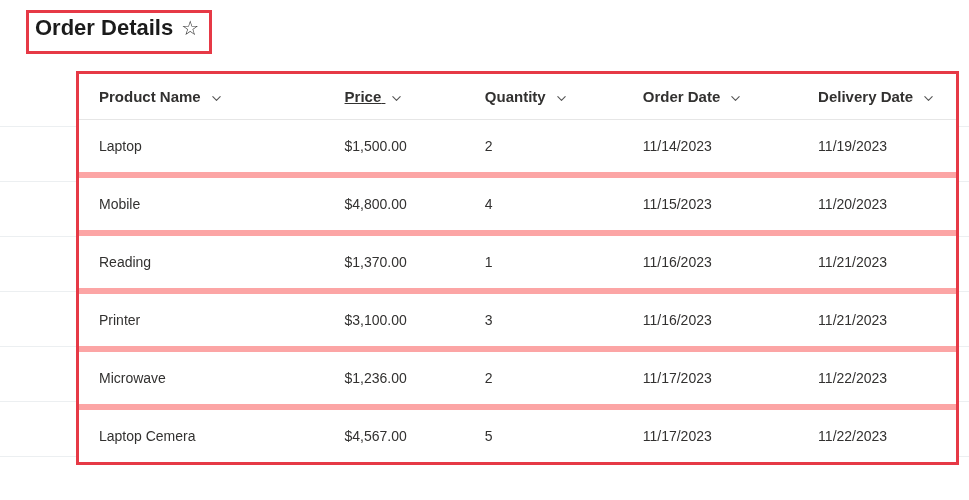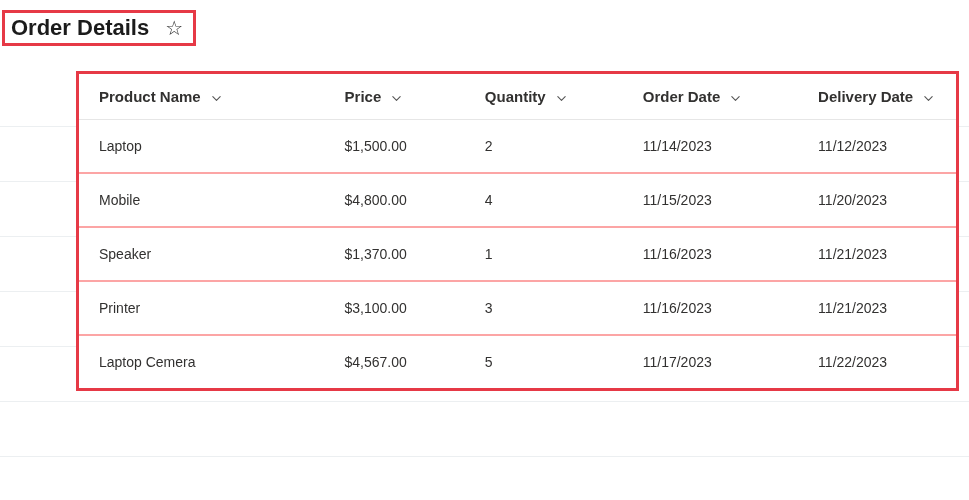--- a/index.html
+++ b/index.html
@@ -11,26 +11,26 @@
       font-family: "Segoe UI", -apple-system, BlinkMacSystemFont, sans-serif;
       background: #ffffff;
       width: 969px;
       height: 500px;
       overflow: hidden;
       position: relative;
     }
     .page-header {
       position: absolute;
       top: 10px;
-      left: 2px;
+      left: 26px;
       display: flex;
       align-items: center;
-      gap: 16px;
+      gap: 8px;
       border: 3px solid #e63946;
-      padding: 2px 10px 2px 6px;
+      padding: 2px 10px 10px 6px;
     }
     .page-title {
       font-size: 22px;
       font-weight: 600;
       color: #1b1b1b;
     }
     .star-icon {
       font-size: 20px;
       color: #333;
       line-height: 1;
@@ -66,28 +66,28 @@
     }
     thead th .chev {
       display: inline-block;
       margin-left: 6px;
       color: #666;
     }
     tbody td {
       font-size: 14px;
       color: #323130;
       padding: 18px 10px 18px 20px;
-      border-top: 2px solid #fca5a5;
+      border-top: 6px solid #fca5a5;
       white-space: nowrap;
     }
     tbody tr:first-child td {
       border-top: none;
     }
     .col-name { width: 28%; }
-    .col-price { width: 16%; }
+    .col-price { width: 16%; text-decoration: underline; }
     .col-qty { width: 18%; }
     .col-orderdate { width: 20%; }
     .col-deliverydate { width: 18%; }
     .chev svg {
       width: 11px;
       height: 11px;
       vertical-align: middle;
     }
   </style>
 </head>
@@ -141,44 +141,51 @@
               </svg></span>
         </th>
       </tr>
     </thead>
     <tbody id="tbody">
         <tr>
           <td>Laptop</td>
           <td>$1,500.00</td>
           <td>2</td>
           <td>11/14/2023</td>
-          <td>11/12/2023</td>
+          <td>11/19/2023</td>
         </tr>
         <tr>
           <td>Mobile</td>
           <td>$4,800.00</td>
           <td>4</td>
           <td>11/15/2023</td>
           <td>11/20/2023</td>
         </tr>
         <tr>
-          <td>Speaker</td>
+          <td>Reading</td>
           <td>$1,370.00</td>
           <td>1</td>
           <td>11/16/2023</td>
           <td>11/21/2023</td>
         </tr>
         <tr>
           <td>Printer</td>
           <td>$3,100.00</td>
           <td>3</td>
           <td>11/16/2023</td>
           <td>11/21/2023</td>
         </tr>
         <tr>
+          <td>Microwave</td>
+          <td>$1,236.00</td>
+          <td>2</td>
+          <td>11/17/2023</td>
+          <td>11/22/2023</td>
+        </tr>
+        <tr>
           <td>Laptop Cemera</td>
           <td>$4,567.00</td>
           <td>5</td>
           <td>11/17/2023</td>
           <td>11/22/2023</td>
         </tr>
       </tbody>
   </table>
 </div>
 

